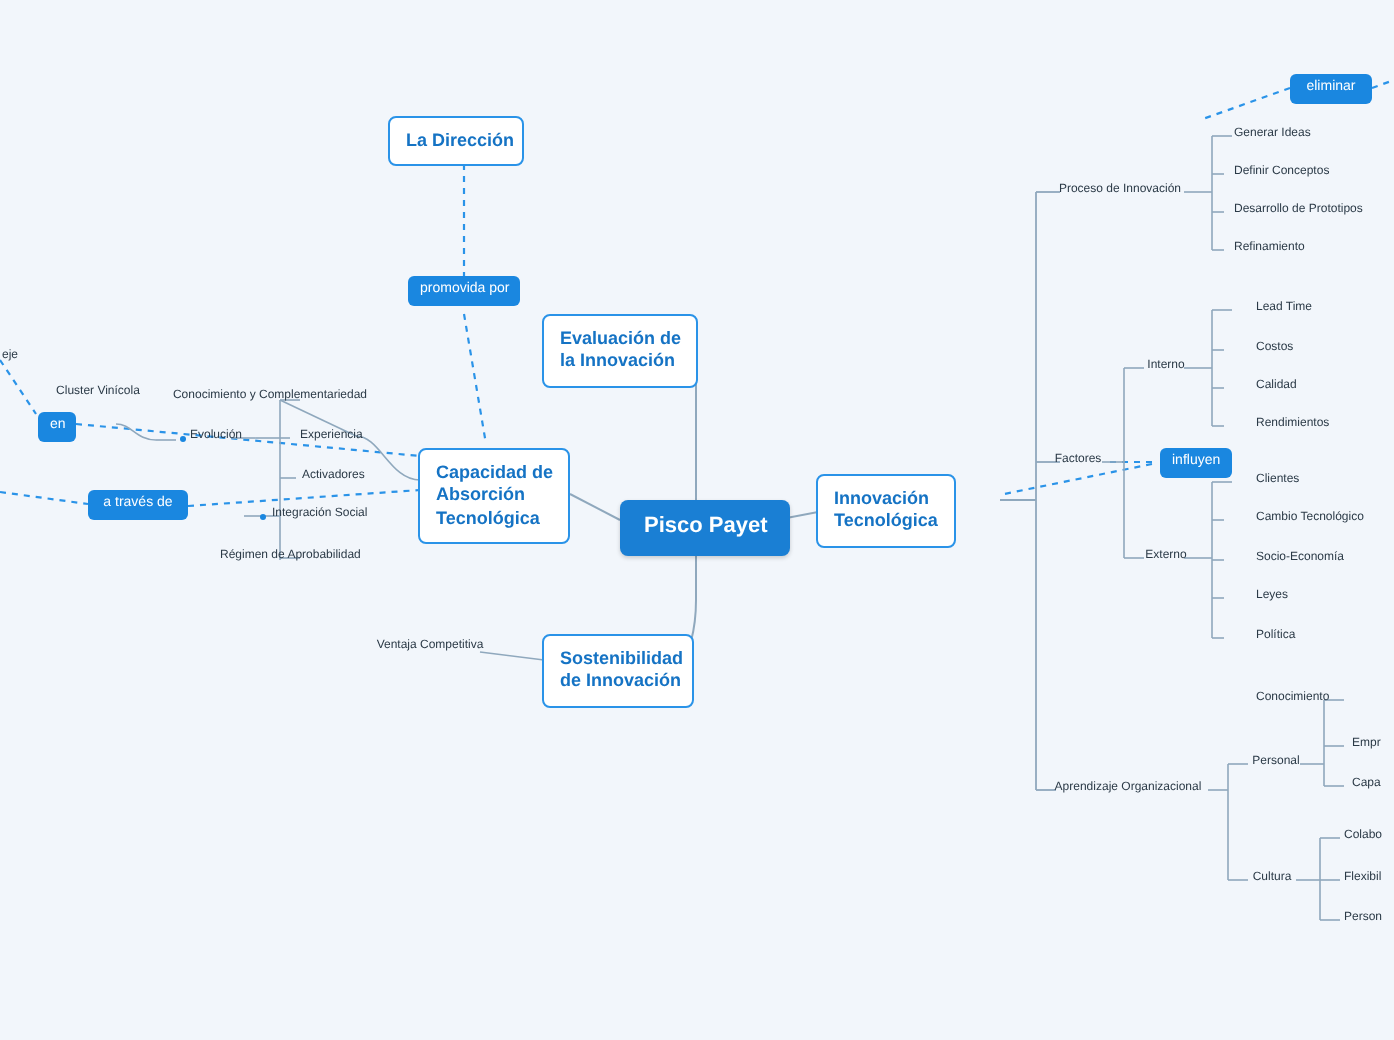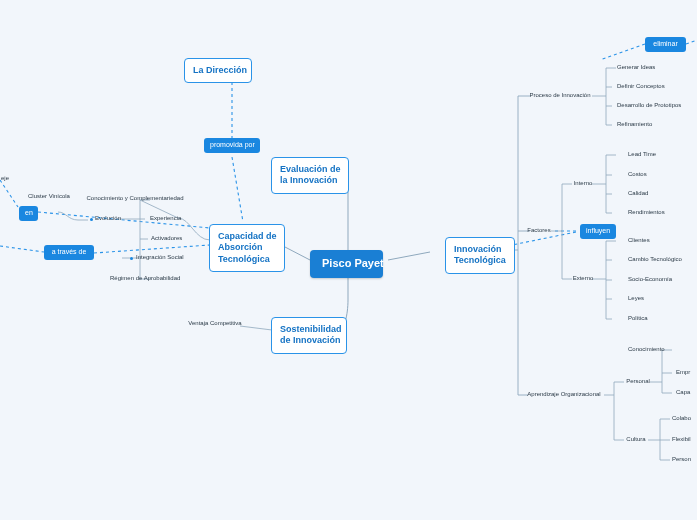--- a/index.html
+++ b/index.html
@@ -170,35 +170,35 @@
     <path d="M662,350 L672,350" stroke="#8fa8bd" stroke-width="0.8" fill="none"></path>
     <path d="M662,373 L672,373" stroke="#8fa8bd" stroke-width="0.8" fill="none"></path>
     <path d="M662,393 L672,393" stroke="#8fa8bd" stroke-width="0.8" fill="none"></path>
     <path d="M648,440 L660,440" stroke="#8fa8bd" stroke-width="0.8" fill="none"></path>
     <path d="M660,419 L660,460" stroke="#8fa8bd" stroke-width="0.8" fill="none"></path>
     <path d="M660,419 L670,419" stroke="#8fa8bd" stroke-width="0.8" fill="none"></path>
     <path d="M660,440 L670,440" stroke="#8fa8bd" stroke-width="0.8" fill="none"></path>
     <path d="M660,460 L670,460" stroke="#8fa8bd" stroke-width="0.8" fill="none"></path>
   </svg>
 
-  <div class="node root" style="left:310px; top:250px; width:73px;">Pisco Payet</div>
-
-  <div class="node main" style="left:184px; top:58px; width:68px; text-align:right;">La Dirección</div>
+  <div class="node root" style="left:310px; top:250px; width:85px;">Pisco Payet</div>
+
+  <div class="node main" style="left:194px; top:58px; width:68px; text-align:right;">La Dirección</div>
 
   <div class="node main" style="left:209px; top:224px; width:76px;">Capacidad de
 Absorción
 Tecnológica</div>
 
   <div class="node main" style="left:271px; top:317px; width:76px;">Sostenibilidad
 de Innovación</div>
 
   <div class="node main" style="left:271px; top:157px; width:78px;">Evaluación de
 la Innovación</div>
 
-  <div class="node main" style="left:445px; top:237px; width:70px;">Innovación
+  <div class="node main" style="left:408px; top:237px; width:70px;">Innovación
 Tecnológica</div>
 
   <div class="node tag" style="left:645px; top:37px; width:41px;">eliminar</div>
 
   <div class="node tag" style="left:204px; top:138px; width:56px;">promovida por</div>
 
   <div class="node tag" style="left:19px; top:206px; width:19px;">en</div>
 
   <div class="node tag" style="left:44px; top:245px; width:50px;">a través de</div>
 

